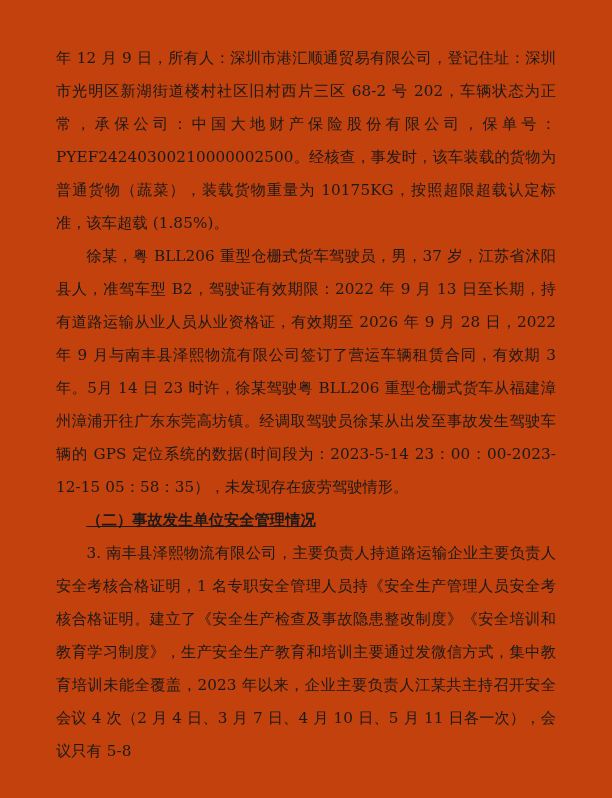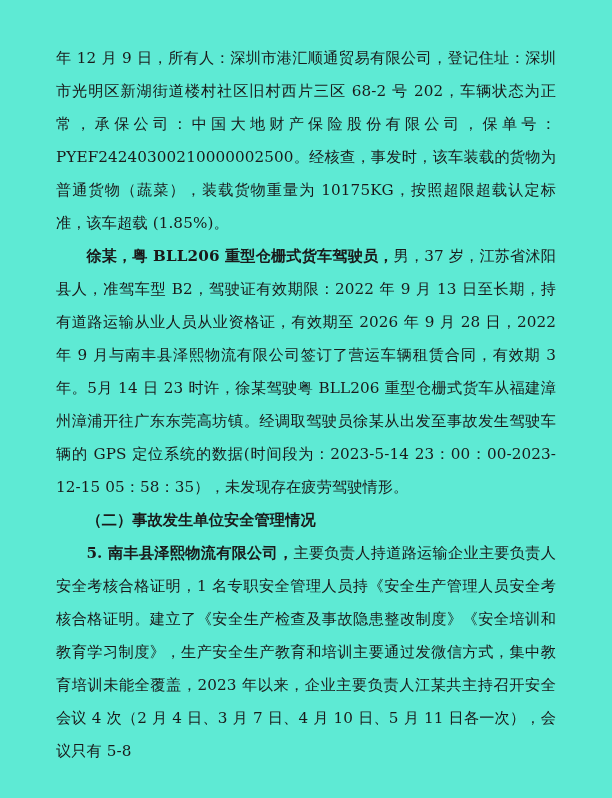--- a/index.html
+++ b/index.html
@@ -13,21 +13,21 @@
     font-family: "DejaVu Serif", "Liberation Serif", serif;
     color: #1a1a1a;
     overflow: hidden;
   }
   .page {
     position: relative;
     width: 612px;
     height: 798px;
     box-sizing: border-box;
     padding: 42px 56px 16px 56px;
-    background: #5eead4;
+    background: #c2410c;
   }
   .doc-body {
     font-size: 15.2px;
     line-height: 33px;
     text-align: justify;
     text-justify: inter-ideograph;
     letter-spacing: 0.1px;
   }
   p {
     margin: 0;
@@ -35,33 +35,34 @@
   }
   .para {
     text-indent: 0;
   }
   .indent {
     text-indent: 2em;
   }
   .heading {
     text-indent: 2em;
     font-weight: bold;
+    text-decoration: underline;
   }
   .subheading-run {
-    font-weight: bold;
+    font-weight: normal;
   }
 </style>
 </head>
 <body>
 
 <div class="page">
   <div class="doc-body">
 
     <p class="para">年 12 月 9 日，所有人：深圳市港汇顺通贸易有限公司，登记住址：深圳市光明区新湖街道楼村社区旧村西片三区 68-2 号 202，车辆状态为正常，承保公司：中国大地财产保险股份有限公司，保单号：PYEF24240300210000002500。经核查，事发时，该车装载的货物为普通货物（蔬菜），装载货物重量为 10175KG，按照超限超载认定标准，该车超载 (1.85%)。</p>
 
     <p class="indent"><span class="subheading-run">徐某，粤 BLL206 重型仓栅式货车驾驶员，</span><span>男，37 岁，江苏省沭阳县人，准驾车型 B2，驾驶证有效期限：2022 年 9 月 13 日至长期，持有道路运输从业人员从业资格证，有效期至 2026 年 9 月 28 日，2022 年 9 月与南丰县泽熙物流有限公司签订了营运车辆租赁合同，有效期 3 年。5月 14 日 23 时许，徐某驾驶粤 BLL206 重型仓栅式货车从福建漳州漳浦开往广东东莞高坊镇。经调取驾驶员徐某从出发至事故发生驾驶车辆的 GPS 定位系统的数据(时间段为：2023-5-14 23：00：00-2023-12-15 05：58：35），未发现存在疲劳驾驶情形。</span></p>
 
     <p class="heading">（二）事故发生单位安全管理情况</p>
 
-    <p class="indent"><span class="subheading-run">5. 南丰县泽熙物流有限公司，</span><span>主要负责人持道路运输企业主要负责人安全考核合格证明，1 名专职安全管理人员持《安全生产管理人员安全考核合格证明。建立了《安全生产检查及事故隐患整改制度》《安全培训和教育学习制度》，生产安全生产教育和培训主要通过发微信方式，集中教育培训未能全覆盖，2023 年以来，企业主要负责人江某共主持召开安全会议 4 次（2 月 4 日、3 月 7 日、4 月 10 日、5 月 11 日各一次），会议只有 5-8</span></p>
+    <p class="indent"><span class="subheading-run">3. 南丰县泽熙物流有限公司，</span><span>主要负责人持道路运输企业主要负责人安全考核合格证明，1 名专职安全管理人员持《安全生产管理人员安全考核合格证明。建立了《安全生产检查及事故隐患整改制度》《安全培训和教育学习制度》，生产安全生产教育和培训主要通过发微信方式，集中教育培训未能全覆盖，2023 年以来，企业主要负责人江某共主持召开安全会议 4 次（2 月 4 日、3 月 7 日、4 月 10 日、5 月 11 日各一次），会议只有 5-8</span></p>
 
   </div>
 </div>
 
 </body></html>

